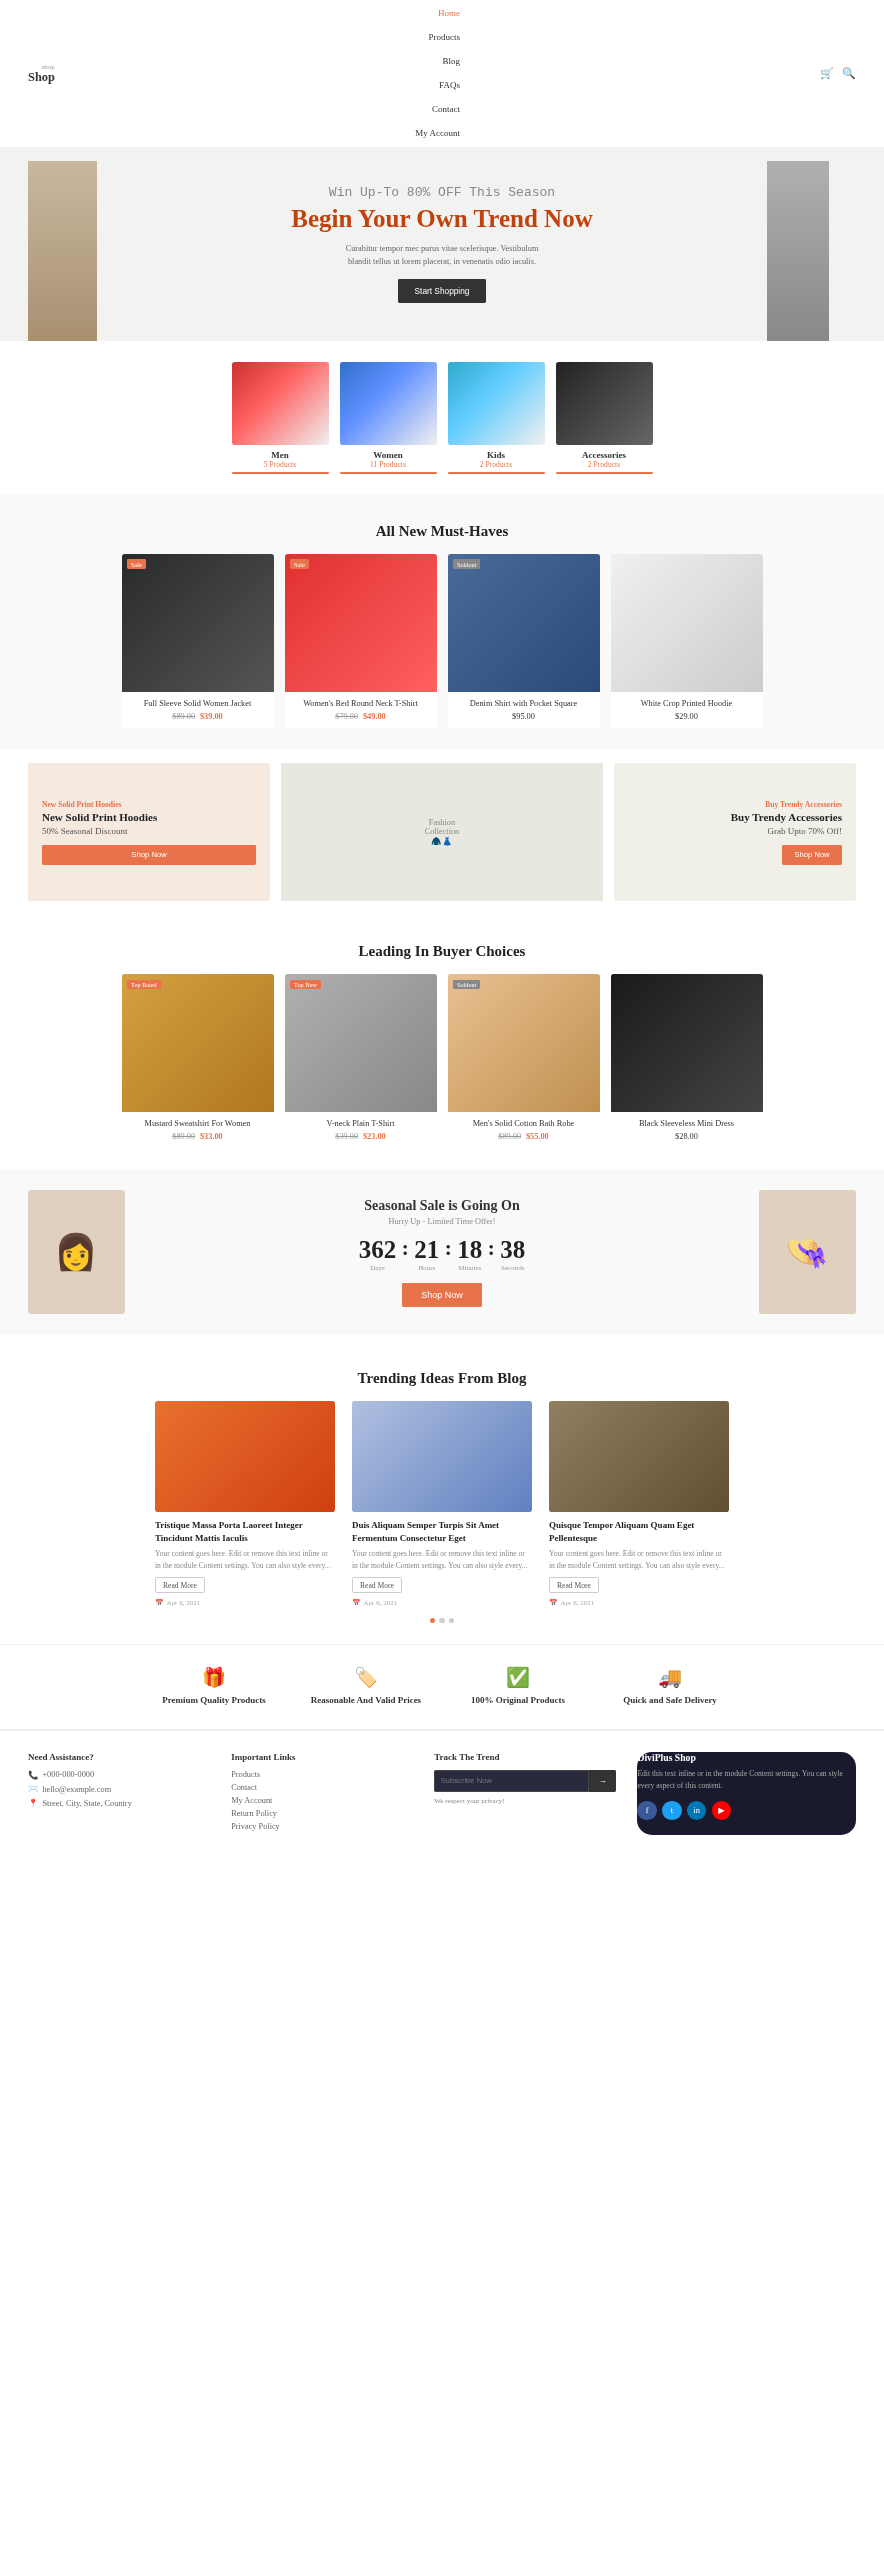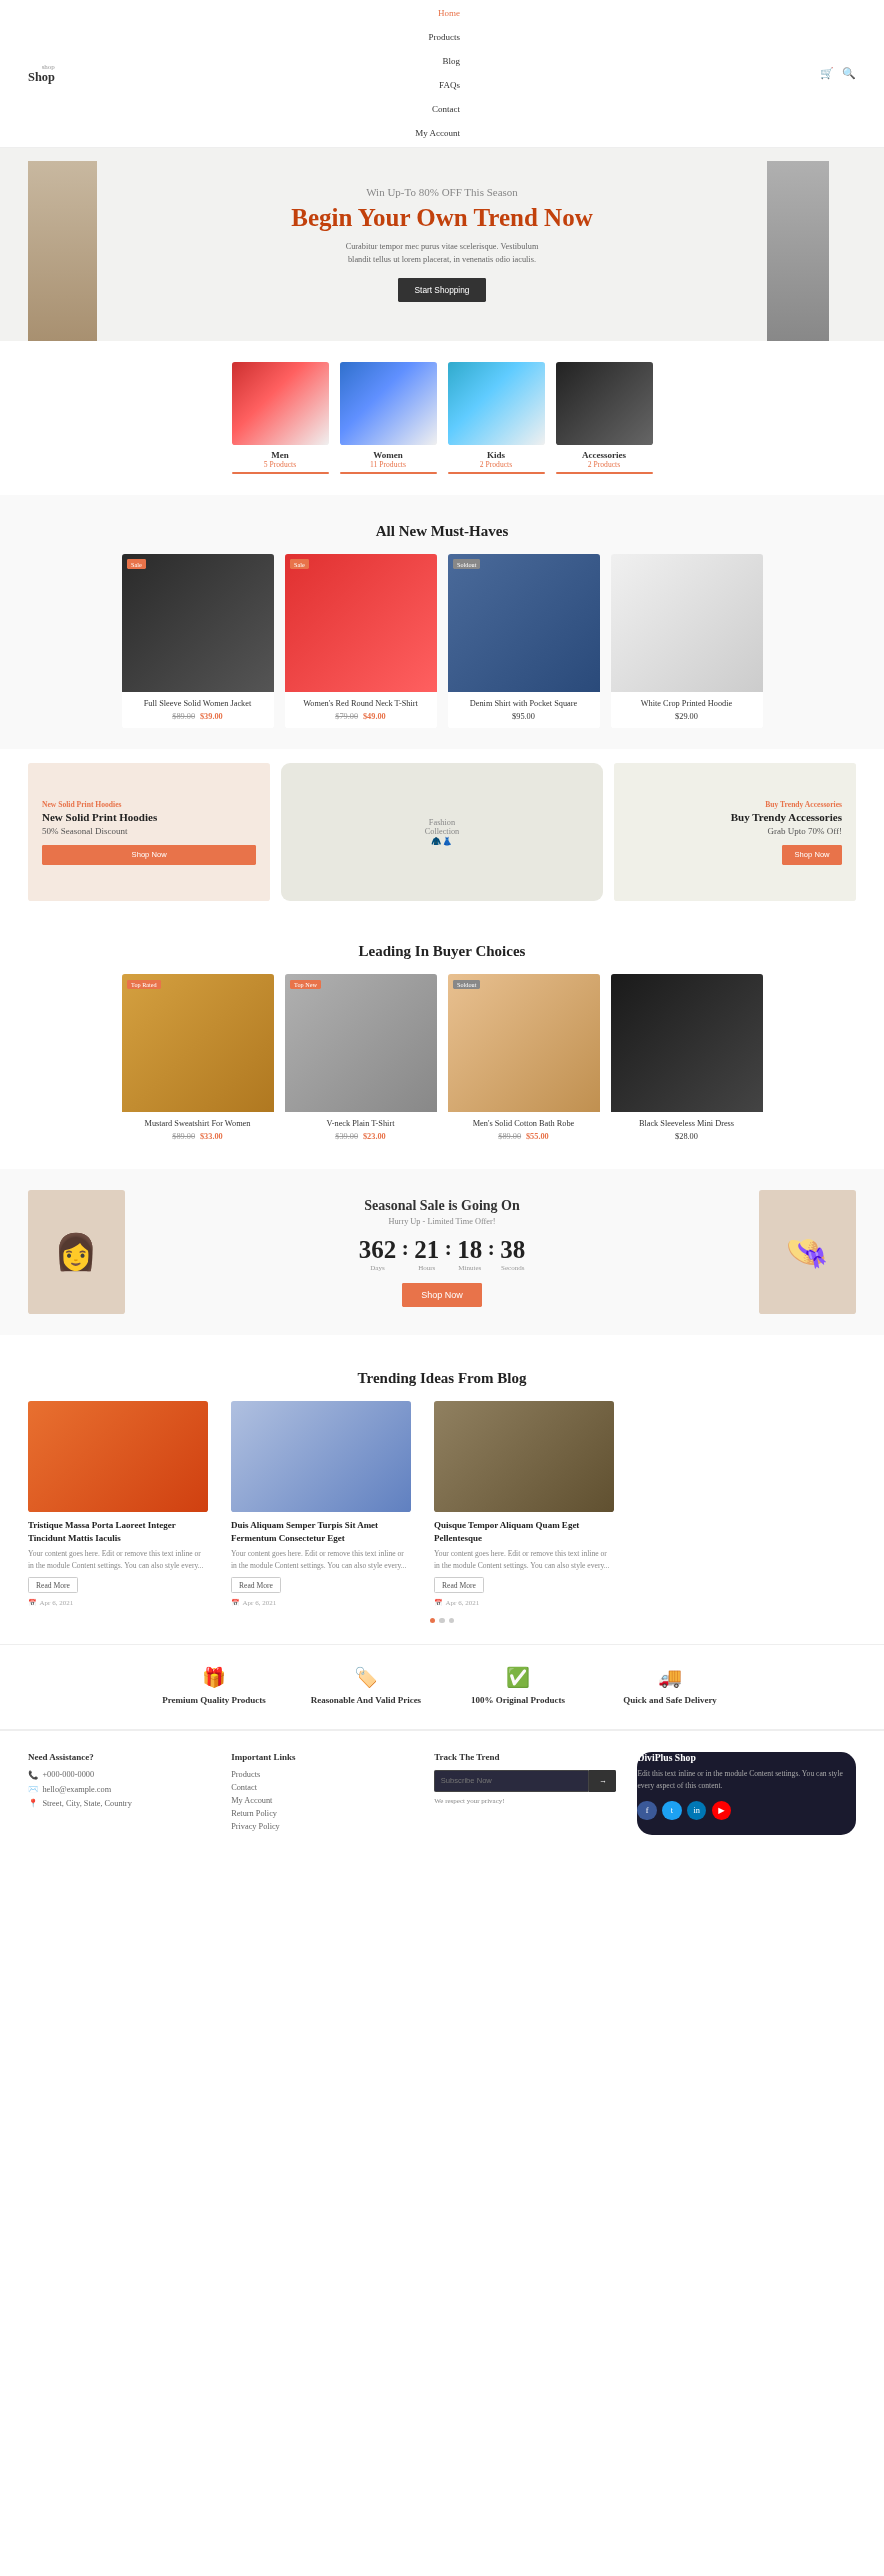--- a/index.html
+++ b/index.html
@@ -11,21 +11,21 @@
     .nav-logo span:first-child { font-size: 7px; font-weight: normal; color: #999; }
     .nav-links { display: flex; gap: 14px; align-items: flex-end; flex-direction: column; }
     .nav-links a { text-decoration: none; color: #333; font-size: 9px; }
     .nav-links a.active { color: #e8734a; }
     .nav-right { display: flex; gap: 8.3px; align-items: center; }
     .nav-icon { cursor: pointer; font-size: 11px; color: #555; }
 
     
     .hero { background: #f2f2f0; position: relative; overflow: hidden; height: 193px; display: flex; align-items: center; justify-content: center; }
     .hero-content { text-align: center; z-index: 2; }
-    .hero-subtitle { font-size: 11px; color: #888; margin-bottom: 5.5px; }
+    .hero-subtitle { font-size: 13px; color: #888; margin-bottom: 5.5px; font-family: Liberation Mono, monospace; }
     .hero-title { font-size: 25px; font-weight: bold; color: #c2410c; margin-bottom: 8.3px; }
     .hero-desc { font-size: 8.3px; color: #666; max-width: 207px; margin: 0 auto 11px; line-height: 1.6; }
     .hero-btn { background: #333; color: #fff; border: none; padding: 7px 16.6px; font-size: 8.3px; cursor: pointer; border-radius: 1.4px; }
     .hero-model-left { position: absolute; left: 28px; bottom: 0; height: 180px; width: 69px; background: #d4c9b8; border-radius: 2.8px 2.8px 0 0; }
     .hero-model-right { position: absolute; right: 55px; bottom: 0; height: 180px; width: 62px; background: #c9c9c9; border-radius: 2.8px 2.8px 0 0; }
 
     
     .categories { padding: 21px 28px; display: flex; gap: 11px; justify-content: center; }
     .cat-card { width: 97px; text-align: center; cursor: pointer; }
     .cat-img { width: 97px; height: 83px; background: #f0f0f0; border-radius: 2.8px; margin-bottom: 5.5px; overflow: hidden; display: flex; align-items: center; justify-content: center; font-size: 28px; }
@@ -46,21 +46,21 @@
     .product-badge.soldout { background: #888; }
     .product-info { padding: 7px; text-align: center; }
     .product-name { font-size: 8.3px; color: #333; margin-bottom: 4.1px; }
     .product-price { font-size: 8.3px; color: #333; }
     .product-price .old { color: #999; text-decoration: line-through; margin-right: 2.8px; }
     .product-price .new { color: #e8734a; font-weight: bold; }
 
     
     .promo-section { padding: 14px 28px; display: flex; gap: 11px; align-items: stretch; }
     .promo-left { flex: 1; background: #f5e9e0; border-radius: 2.8px; padding: 21px 14px; display: flex; flex-direction: column; justify-content: center; }
-    .promo-middle { flex: 1.5; background: #e8e8e0; border-radius: 9px; overflow: hidden; display: flex; align-items: center; justify-content: center; font-size: 41px; min-height: 138px; }
+    .promo-middle { flex: 1.5; background: #e8e8e0; border-radius: 0; overflow: hidden; display: flex; align-items: center; justify-content: center; font-size: 41px; min-height: 138px; }
     .promo-right { flex: 1; background: #f0f0e8; border-radius: 2.8px; padding: 21px 14px; display: flex; flex-direction: column; justify-content: center; align-items: flex-end; text-align: right; }
     .promo-label { font-size: 7.6px; color: #e8734a; font-weight: bold; margin-bottom: 2.8px; }
     .promo-title { font-size: 11px; font-weight: bold; color: #222; margin-bottom: 2.8px; }
     .promo-discount { font-size: 9px; color: #555; margin-bottom: 8.3px; }
     .promo-btn { background: #e8734a; color: #fff; border: none; padding: 5.5px 12.4px; font-size: 7.6px; cursor: pointer; border-radius: 1.4px; }
 
     
     .featured-section { padding: 7px 28px 21px; }
     .featured-grid { display: flex; gap: 11px; justify-content: center; flex-wrap: wrap; }
 
@@ -72,21 +72,21 @@
     .countdown-timer { display: flex; gap: 5.5px; align-items: center; justify-content: center; margin-bottom: 11px; }
     .countdown-unit { text-align: center; }
     .countdown-num { font-size: 25px; font-weight: bold; color: #222; }
     .countdown-label { font-size: 7px; color: #999; }
     .countdown-sep { font-size: 21px; font-weight: bold; color: #222; margin-bottom: 11px; }
     .countdown-btn { background: #e8734a; color: #fff; border: none; padding: 7px 19.3px; font-size: 9px; cursor: pointer; border-radius: 1.4px; }
     .countdown-model { width: 97px; height: 124px; background: #e0d0c0; border-radius: 2.8px; display: flex; align-items: center; justify-content: center; font-size: 35px; }
 
     
     .blog-section { padding: 14px 28px 21px; }
-    .blog-grid { display: flex; gap: 23px; }
+    .blog-grid { display: flex; gap: 17px; justify-content: center; }
     .blog-card { width: 180px; cursor: pointer; }
     .blog-img { width: 100%; height: 111px; background: #e0e0e0; border-radius: 2.8px; margin-bottom: 7px; display: flex; align-items: center; justify-content: center; font-size: 28px; overflow: hidden; }
     .blog-title { font-size: 9px; font-weight: bold; color: #222; margin-bottom: 4.1px; line-height: 1.4; }
     .blog-desc { font-size: 7.6px; color: #888; line-height: 1.5; margin-bottom: 5.5px; }
     .blog-link { font-size: 7.6px; color: #555; text-decoration: none; border: 0.7px solid #ccc; padding: 2.8px 7px; display: inline-block; border-radius: 1.4px; margin-bottom: 5.5px; }
     .blog-date { font-size: 7px; color: #aaa; display: flex; align-items: center; gap: 2.8px; }
     .blog-dots { display: flex; gap: 4.1px; justify-content: center; margin-top: 11px; }
     .blog-dot { width: 5.5px; height: 5.5px; border-radius: 50%; background: #ccc; }
     .blog-dot.active { background: #e8734a; }
 

